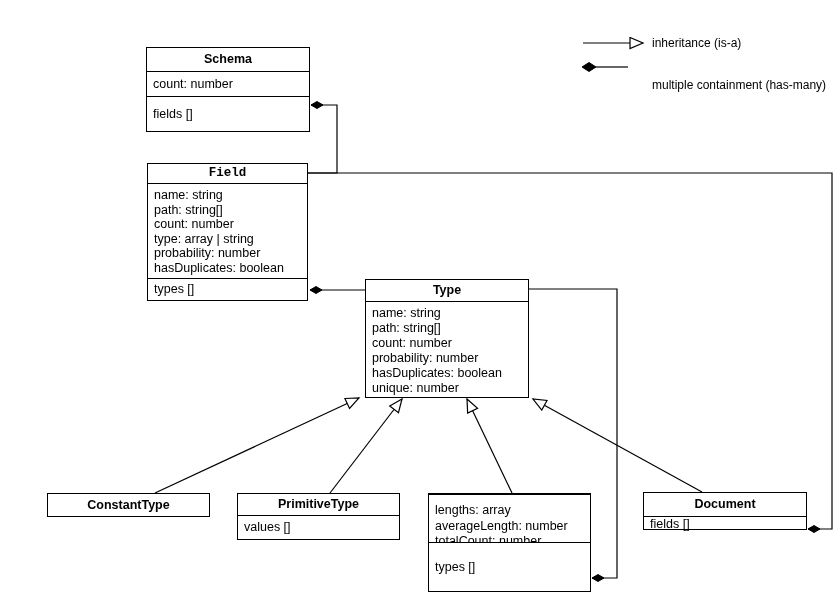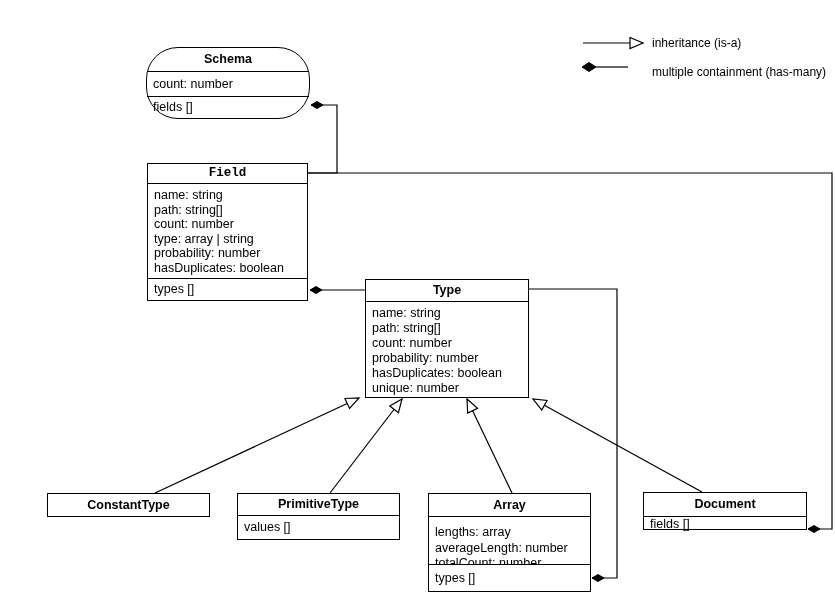--- a/index.html
+++ b/index.html
@@ -40,23 +40,23 @@
     <line x1="702" y1="492" x2="533" y2="399" stroke="#000" stroke-width="1.2" marker-end="url(#tri)"></line>
 
     <line x1="583" y1="43" x2="643" y2="43" stroke="#000" stroke-width="1.2" marker-end="url(#tri)"></line>
     <g>
       <path d="M582,67 l7,-4.5 l7,4.5 l-7,4.5 Z" fill="#000" stroke="#000"></path>
       <line x1="596" y1="67" x2="628" y2="67" stroke="#000" stroke-width="1.2"></line>
     </g>
   </svg>
 
   <div class="legend-label" style="left:652px;top:43px;">inheritance (is-a)</div>
-  <div class="legend-label" style="left:652px;top:72px;text-align:center;">multiple containment (has-many)</div>
+  <div class="legend-label" style="left:652px;top:85px;text-align:center;">multiple containment (has-many)</div>
 
-  <div class="cls" style="left:146px;top:47px;width:164px;height:72px;border-radius:32px;">
+  <div class="cls" style="left:146px;top:47px;width:164px;height:85px;">
     <div class="hd" style="height:23px;">Schema</div>
     <div class="row sec" style="height:25px;flex:0 0 auto;">count: number</div>
     <div class="row sec">fields []</div>
   </div>
 
   <div class="cls" style="left:147px;top:163px;width:161px;height:138px;">
     <div class="hd" style="height:19px;font-family:Liberation Mono, monospace;">Field</div>
     <div class="attrs sec" style="line-height:14.5px;padding-top:4px;">
       <div>name: string</div>
       <div>path: string[]</div>
@@ -83,21 +83,20 @@
   <div class="cls" style="left:47px;top:493px;width:163px;height:24px;">
     <div class="hd" style="flex:1 1 auto;">ConstantType</div>
   </div>
 
   <div class="cls" style="left:237px;top:493px;width:163px;height:47px;">
     <div class="hd" style="height:21px;">PrimitiveType</div>
     <div class="row sec">values []</div>
   </div>
 
   <div class="cls" style="left:428px;top:493px;width:163px;height:99px;">
-    <div class="hd" style="height:22px;">Array</div>
     <div class="attrs sec" style="height:48px;flex:0 0 auto;line-height:15.5px;padding-top:8px;">
       <div>lengths: array</div>
       <div>averageLength: number</div>
       <div>totalCount: number</div>
     </div>
     <div class="row sec">types []</div>
   </div>
 
   <div class="cls" style="left:643px;top:492px;width:164px;height:38px;">
     <div class="hd" style="height:23px;">Document</div>

